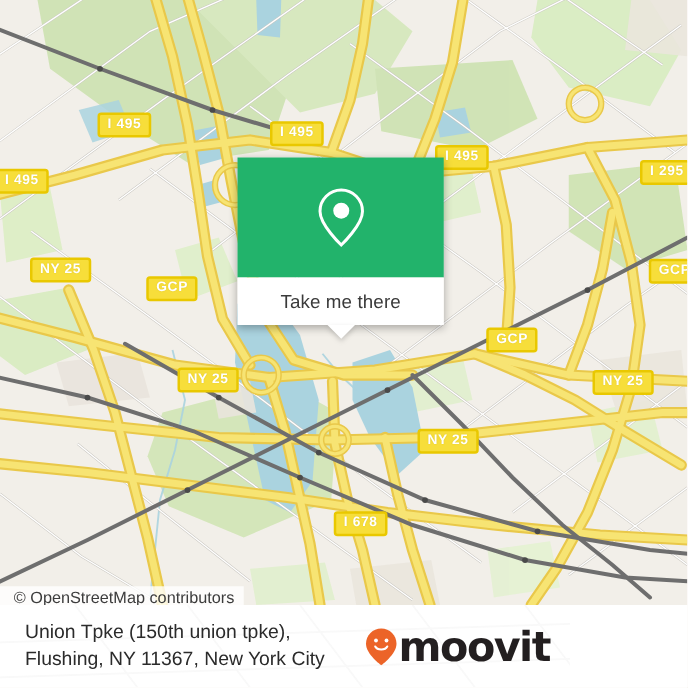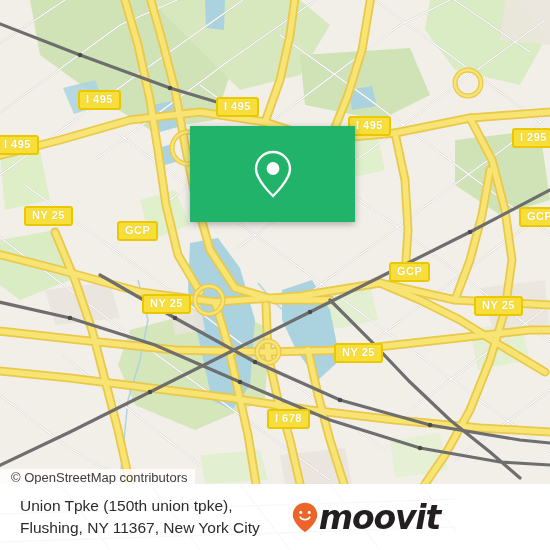--- a/index.html
+++ b/index.html
@@ -140,21 +140,20 @@
     font-size: 15.5px;
     line-height: 22px;
     color: #2b2b2b;
     max-width: 395px;
   }
   #moovit-logo {
     position: relative;
     display: flex;
     align-items: center;
     gap: 1px;
-    font-style: italic;
   }
   #moovit-pin {
     width: 26px;
     height: 31px;
     display: block;
   }
   #moovit-word {
     font-size: 33px;
     line-height: 33px;
     font-weight: bold;
@@ -357,20 +356,24 @@
         <div class="shield" style="left: 247px; top: 409px; margin-left: 20px;">I 678</div>
       </div>
 
     <div id="popup">
       <div id="popup-image">
         <svg id="popup-pin-icon" viewBox="0 0 44 50">
           <path d="M22 3 C12.6 3 5 10.6 5 20 C5 31 22 47 22 47 C22 47 39 31 39 20 C39 10.6 31.4 3 22 3 Z" fill="none" stroke="#ffffff" stroke-width="2.4"></path>
           <circle cx="22" cy="19.5" r="6.4" fill="#ffffff"></circle>
         </svg>
       </div>
+      <div id="popup-button">
+        <span>Take me there</span>
+        <div id="popup-tail"></div>
+      </div>
     </div>
 
     <div id="attribution">© OpenStreetMap contributors</div>
   </div>
 
   <div id="footer">
     <svg id="footer-watermark" viewBox="0 0 550 66">
       <g stroke="#8a8a8a" stroke-width="1.4" fill="none">
         <path d="M60,0 L110,66"></path>
           <path d="M150,0 L200,66"></path>

